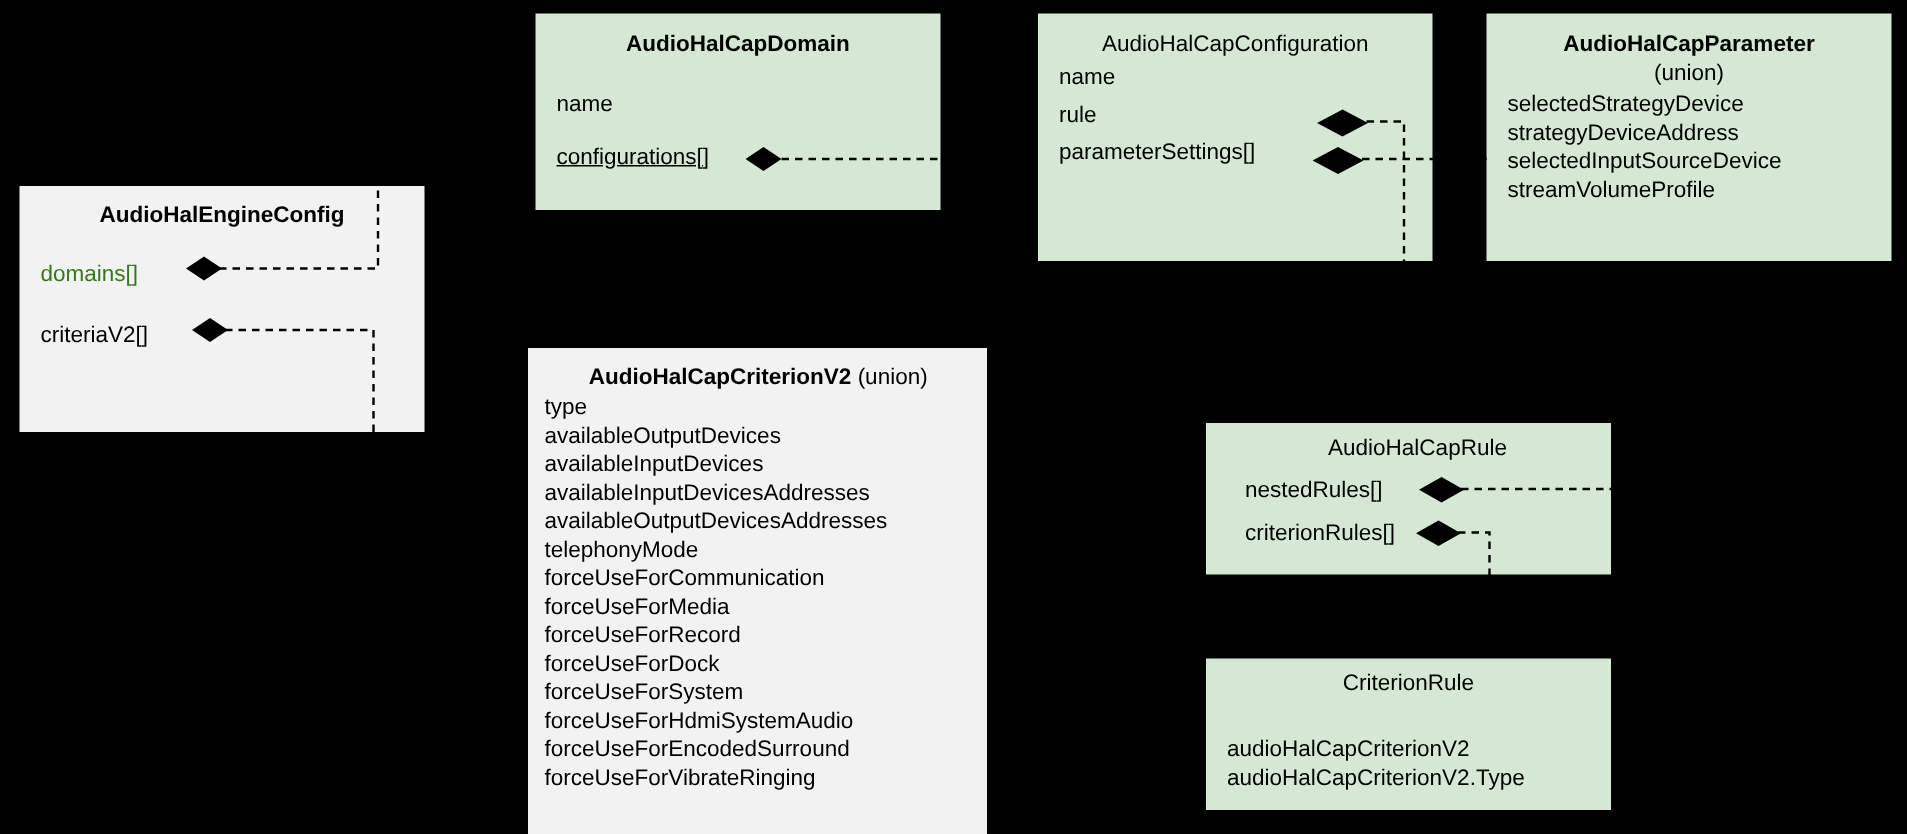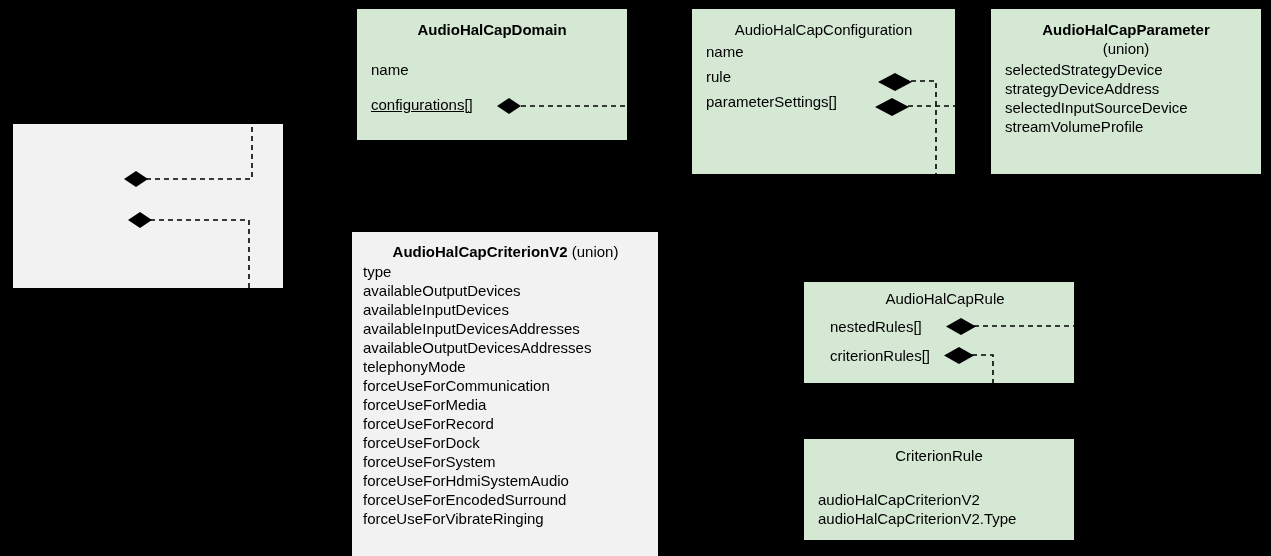--- a/index.html
+++ b/index.html
@@ -86,20 +86,29 @@
       <path d="M 908 106 L 991 106"></path>
 
       <path d="M 974 326 L 1074 326"></path>
 
       <path d="M 972 355 L 993 355 L 993 388"></path>
     </g>
   </svg>
 
   <div class="uml-box" style="left:13px; top:124px; width:270px; height:164px;">
     <div class="box-bg" style="background:#f2f2f2;"></div>
+    <div class="box-content" style="padding:10px 14px 0 14px;">
+      <div class="box-title bold">AudioHalEngineConfig</div>
+      <div class="attr green" style="margin-top:20px;">
+        <span>domains[]</span>
+      </div>
+      <div class="attr" style="margin-top:22px;">
+        <span>criteriaV2[]</span>
+      </div>
+    </div>
   </div>
 
   <svg class="diamond" style="left:124px; top:170px;" width="24" height="18" viewBox="0 0 24 18">
     <polygon points="0,9 12,1 24,9 12,17" fill="#000000"></polygon>
   </svg>
   <svg class="diamond" style="left:128px; top:211px;" width="24" height="18" viewBox="0 0 24 18">
     <polygon points="0,9 12,1 24,9 12,17" fill="#000000"></polygon>
   </svg>
 
   <div class="uml-box" style="left:357px; top:9px; width:270px; height:131px;">

